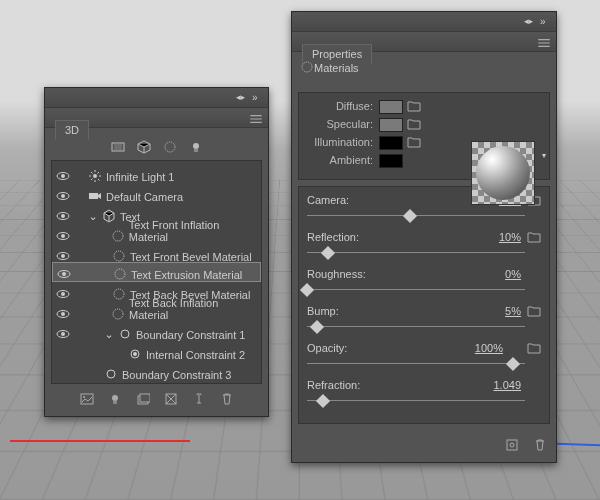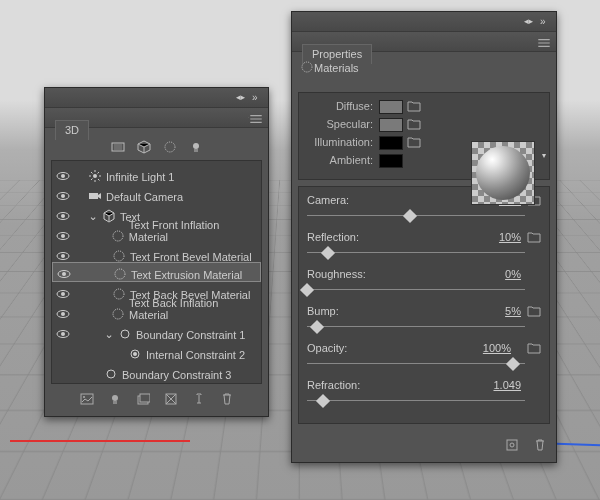--- a/index.html
+++ b/index.html
@@ -413,21 +413,21 @@
             </div>
           </div>
           <div class="slider">
             <div class="track"></div>
             <div class="thumb" style="left:4.4%"></div>
           </div>
         </div>
         <div class="slrow">
           <div class="slhead">
             <span>Opacity:</span>
-            <div style="display:flex;align-items:center;gap:16px">
+            <div style="display:flex;align-items:center;gap:24px">
               <span class="slval">100%</span>
               <span class="folder">
                 <svg width="14" height="12">
                   <path d="M1 2h4l1 1h7v8H1z" fill="none" stroke="#aaa"></path>
                 </svg>
               </span>
             </div>
           </div>
           <div class="slider">
             <div class="track"></div>

